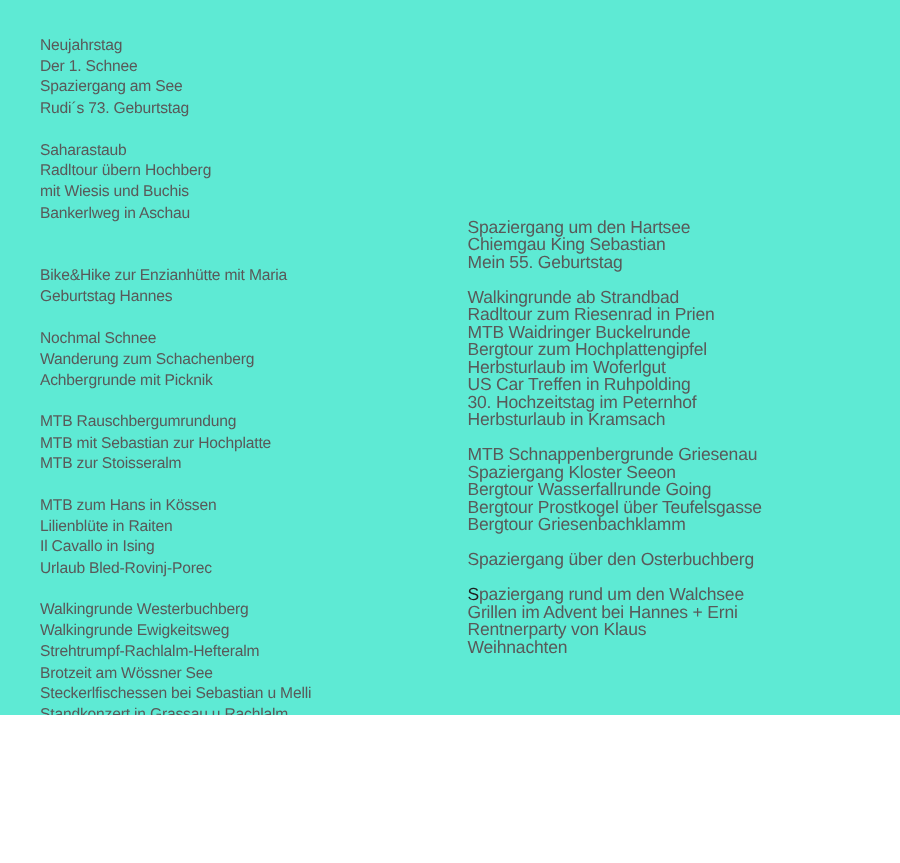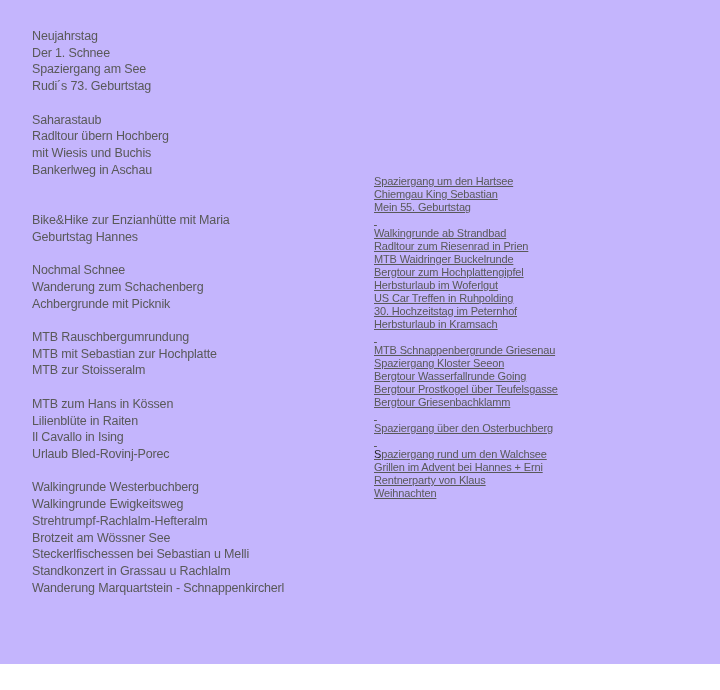--- a/index.html
+++ b/index.html
@@ -3,43 +3,42 @@
 <meta charset="utf-8">
 <style>
   html, body {
     margin: 0;
     padding: 0;
     background: #ffffff;
   }
   .canvas {
     position: relative;
     width: 720px;
-    height: 664px;
-    background: #c4b5fd;
+    height: 572px;
+    background: #5eead4;
     overflow: hidden;
     font-family: "Liberation Sans", sans-serif;
   }
   .textcol {
     position: absolute;
     color: #595959;
     white-space: pre;
     letter-spacing: -0.15px;
   }
   .col-left {
     left: 32px;
     top: 28px;
     font-size: 12.5px;
     line-height: 16.72px;
   }
   .col-right {
     left: 374px;
     top: 175px;
-    font-size: 11px;
+    font-size: 14px;
     line-height: 13px;
-    text-decoration: underline;
   }
   .line {
     min-height: 1em;
   }
 </style>
 </head>
 <body>
 
 <div class="canvas">
   <div class="textcol col-left"><div class="line">Neujahrstag</div><div class="line">Der 1. Schnee</div><div class="line">Spaziergang am See</div><div class="line">Rudi´s 73. Geburtstag</div><div class="line">&nbsp;</div><div class="line">Saharastaub</div><div class="line">Radltour übern Hochberg</div><div class="line">mit Wiesis und Buchis</div><div class="line">Bankerlweg in Aschau</div><div class="line">&nbsp;</div><div class="line">&nbsp;</div><div class="line">Bike&amp;Hike zur Enzianhütte mit Maria</div><div class="line">Geburtstag Hannes</div><div class="line">&nbsp;</div><div class="line">Nochmal Schnee</div><div class="line">Wanderung zum Schachenberg</div><div class="line">Achbergrunde mit Picknik</div><div class="line">&nbsp;</div><div class="line">MTB Rauschbergumrundung</div><div class="line">MTB mit Sebastian zur Hochplatte</div><div class="line">MTB zur Stoisseralm</div><div class="line">&nbsp;</div><div class="line">MTB zum Hans in Kössen</div><div class="line">Lilienblüte in Raiten</div><div class="line">Il Cavallo in Ising</div><div class="line">Urlaub Bled-Rovinj-Porec</div><div class="line">&nbsp;</div><div class="line">Walkingrunde Westerbuchberg</div><div class="line">Walkingrunde Ewigkeitsweg</div><div class="line">Strehtrumpf-Rachlalm-Hefteralm</div><div class="line">Brotzeit am Wössner See</div><div class="line">Steckerlfischessen bei Sebastian u Melli</div><div class="line">Standkonzert in Grassau u Rachlalm</div><div class="line">Wanderung Marquartstein - Schnappenkircherl</div></div>

